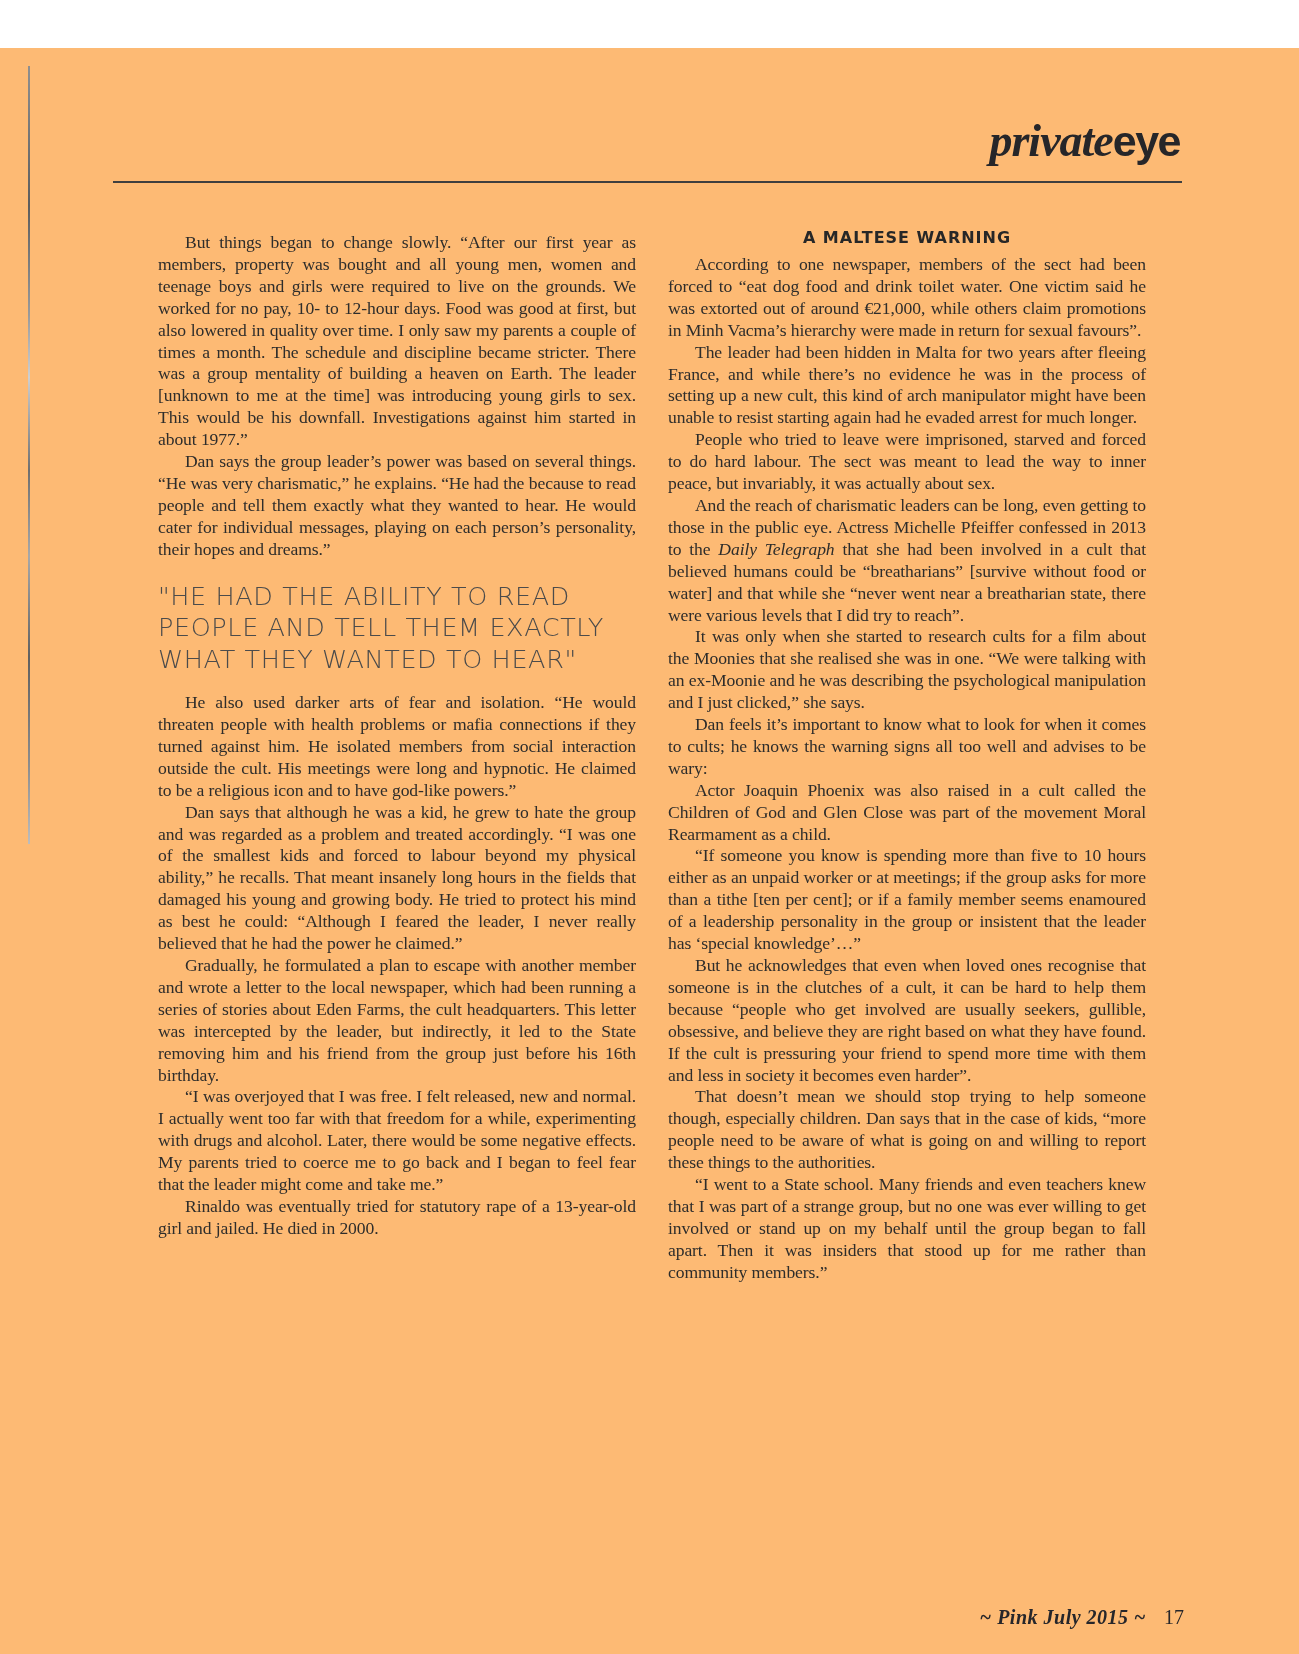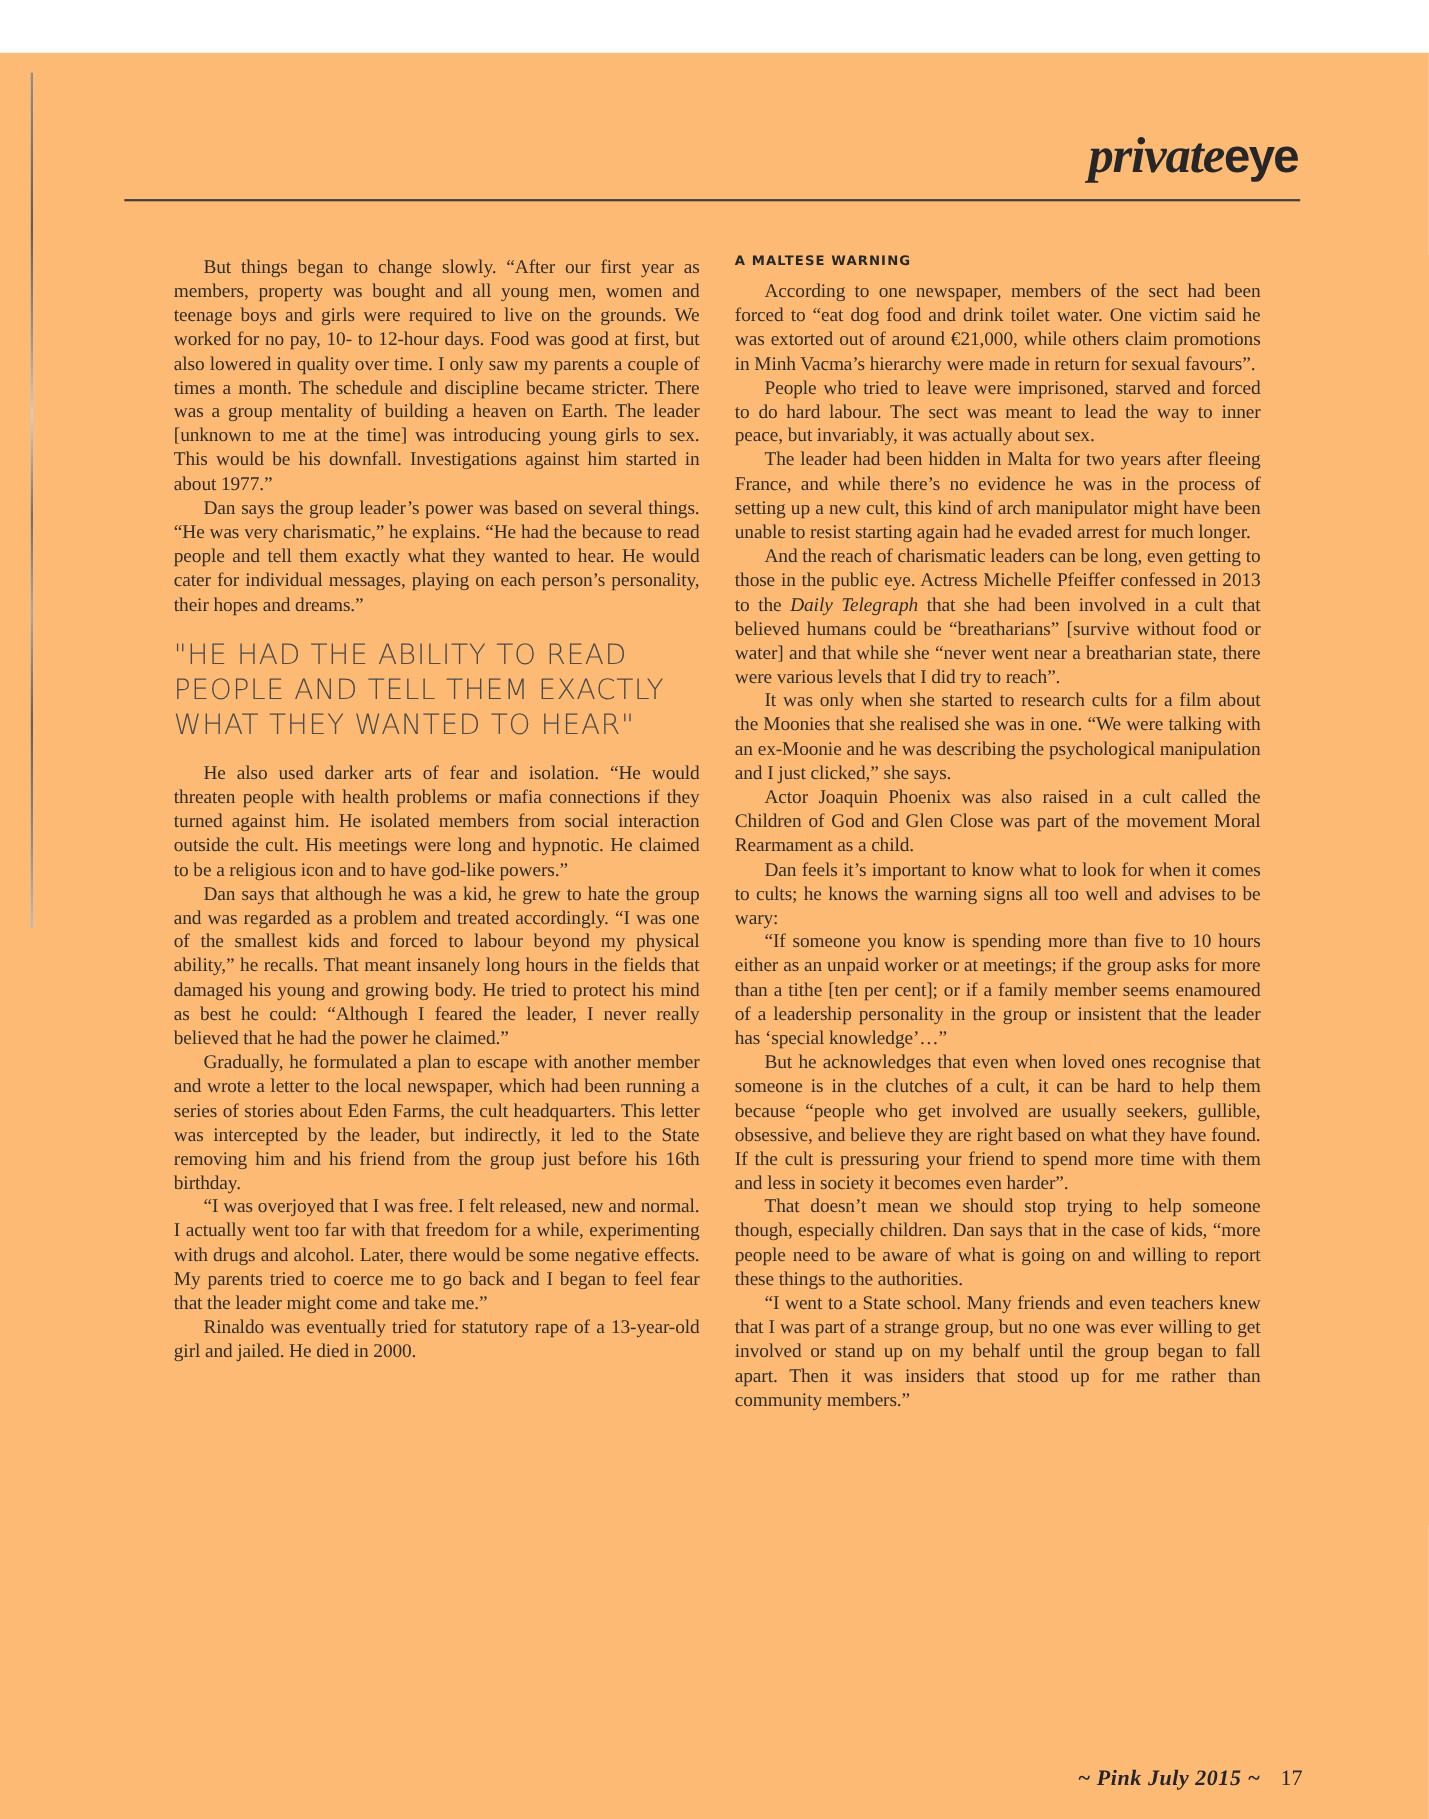--- a/index.html
+++ b/index.html
@@ -74,25 +74,25 @@
     font-size: 25.5px;
     line-height: 31.5px;
     letter-spacing: 0.6px;
     color: #4b4b4b;
     text-align: left;
     margin: 20px 0 17px 0;
   }
   .subhead {
     font-family: "DejaVu Sans", sans-serif;
     font-weight: 700;
-    font-size: 12px;
+    font-size: 16px;
     line-height: 23px;
     letter-spacing: 1px;
     color: #272727;
-    text-align: left;
+    text-align: center;
     margin: 0 0 5px 0;
   }
   .folio {
     position: absolute;
     top: 1558px;
     right: 115px;
     white-space: nowrap;
     font-size: 20px;
     color: #26262a;
   }
@@ -132,26 +132,26 @@
         <p class="body-p indent"><span>Gradually, he formulated a plan to escape with another member and wrote a letter to the local newspaper, which had been running a series of stories about Eden Farms, the cult headquarters. This letter was intercepted by the leader, but indirectly, it led to the State removing him and his friend from the group just before his 16th birthday.</span></p>
         <p class="body-p indent"><span>“I was overjoyed that I was free. I felt released, new and normal. I actually went too far with that freedom for a while, experimenting with drugs and alcohol. Later, there would be some negative effects. My parents tried to coerce me to go back and I began to feel fear that the leader might come and take me.”</span></p>
         <p class="body-p indent"><span>Rinaldo was eventually tried for statutory rape of a 13-year-old girl and jailed. He died in 2000.</span></p>
       </div>
   </section>
 
   <section class="col col-right">
     <h2 class="subhead">A MALTESE WARNING</h2>
     <div>
         <p class="body-p indent"><span>According to one newspaper, members of the sect had been forced to “eat dog food and drink toilet water. One victim said he was extorted out of around €21,000, while others claim promotions in Minh Vacma’s hierarchy were made in return for sexual favours”.</span></p>
+        <p class="body-p indent"><span>The leader had been hidden in Malta for two years after fleeing France, and while there’s no evidence he was in the process of setting up a new cult, this kind of arch manipulator might have been unable to resist starting again had he evaded arrest for much longer.</span></p>
         <p class="body-p indent"><span>People who tried to leave were imprisoned, starved and forced to do hard labour. The sect was meant to lead the way to inner peace, but invariably, it was actually about sex.</span></p>
-        <p class="body-p indent"><span>The leader had been hidden in Malta for two years after fleeing France, and while there’s no evidence he was in the process of setting up a new cult, this kind of arch manipulator might have been unable to resist starting again had he evaded arrest for much longer.</span></p>
         <p class="body-p indent"><span>And the reach of charismatic leaders can be long, even getting to those in the public eye. Actress Michelle Pfeiffer confessed in 2013 to the </span><span class="italic">Daily Telegraph</span><span> that she had been involved in a cult that believed humans could be “breatharians” [survive without food or water] and that while she “never went near a breatharian state, there were various levels that I did try to reach”.</span></p>
         <p class="body-p indent"><span>It was only when she started to research cults for a film about the Moonies that she realised she was in one. “We were talking with an ex-Moonie and he was describing the psychological manipulation and I just clicked,” she says.</span></p>
+        <p class="body-p indent"><span>Dan feels it’s important to know what to look for when it comes to cults; he knows the warning signs all too well and advises to be wary:</span></p>
         <p class="body-p indent"><span>Actor Joaquin Phoenix was also raised in a cult called the Children of God and Glen Close was part of the movement Moral Rearmament as a child.</span></p>
-        <p class="body-p indent"><span>Dan feels it’s important to know what to look for when it comes to cults; he knows the warning signs all too well and advises to be wary:</span></p>
         <p class="body-p indent"><span>“If someone you know is spending more than five to 10 hours either as an unpaid worker or at meetings; if the group asks for more than a tithe [ten per cent]; or if a family member seems enamoured of a leadership personality in the group or insistent that the leader has ‘special knowledge’…”</span></p>
         <p class="body-p indent"><span>But he acknowledges that even when loved ones recognise that someone is in the clutches of a cult, it can be hard to help them because “people who get involved are usually seekers, gullible, obsessive, and believe they are right based on what they have found. If the cult is pressuring your friend to spend more time with them and less in society it becomes even harder”.</span></p>
         <p class="body-p indent"><span>That doesn’t mean we should stop trying to help someone though, especially children. Dan says that in the case of kids, “more people need to be aware of what is going on and willing to report these things to the authorities.</span></p>
         <p class="body-p indent"><span>“I went to a State school. Many friends and even teachers knew that I was part of a strange group, but no one was ever willing to get involved or stand up on my behalf until the group began to fall apart. Then it was insiders that stood up for me rather than community members.”</span></p>
       </div>
   </section>
 
   <footer class="folio">
     <span class="mag-name">~ Pink July 2015 ~</span><span class="page-num">17</span>
   </footer>

